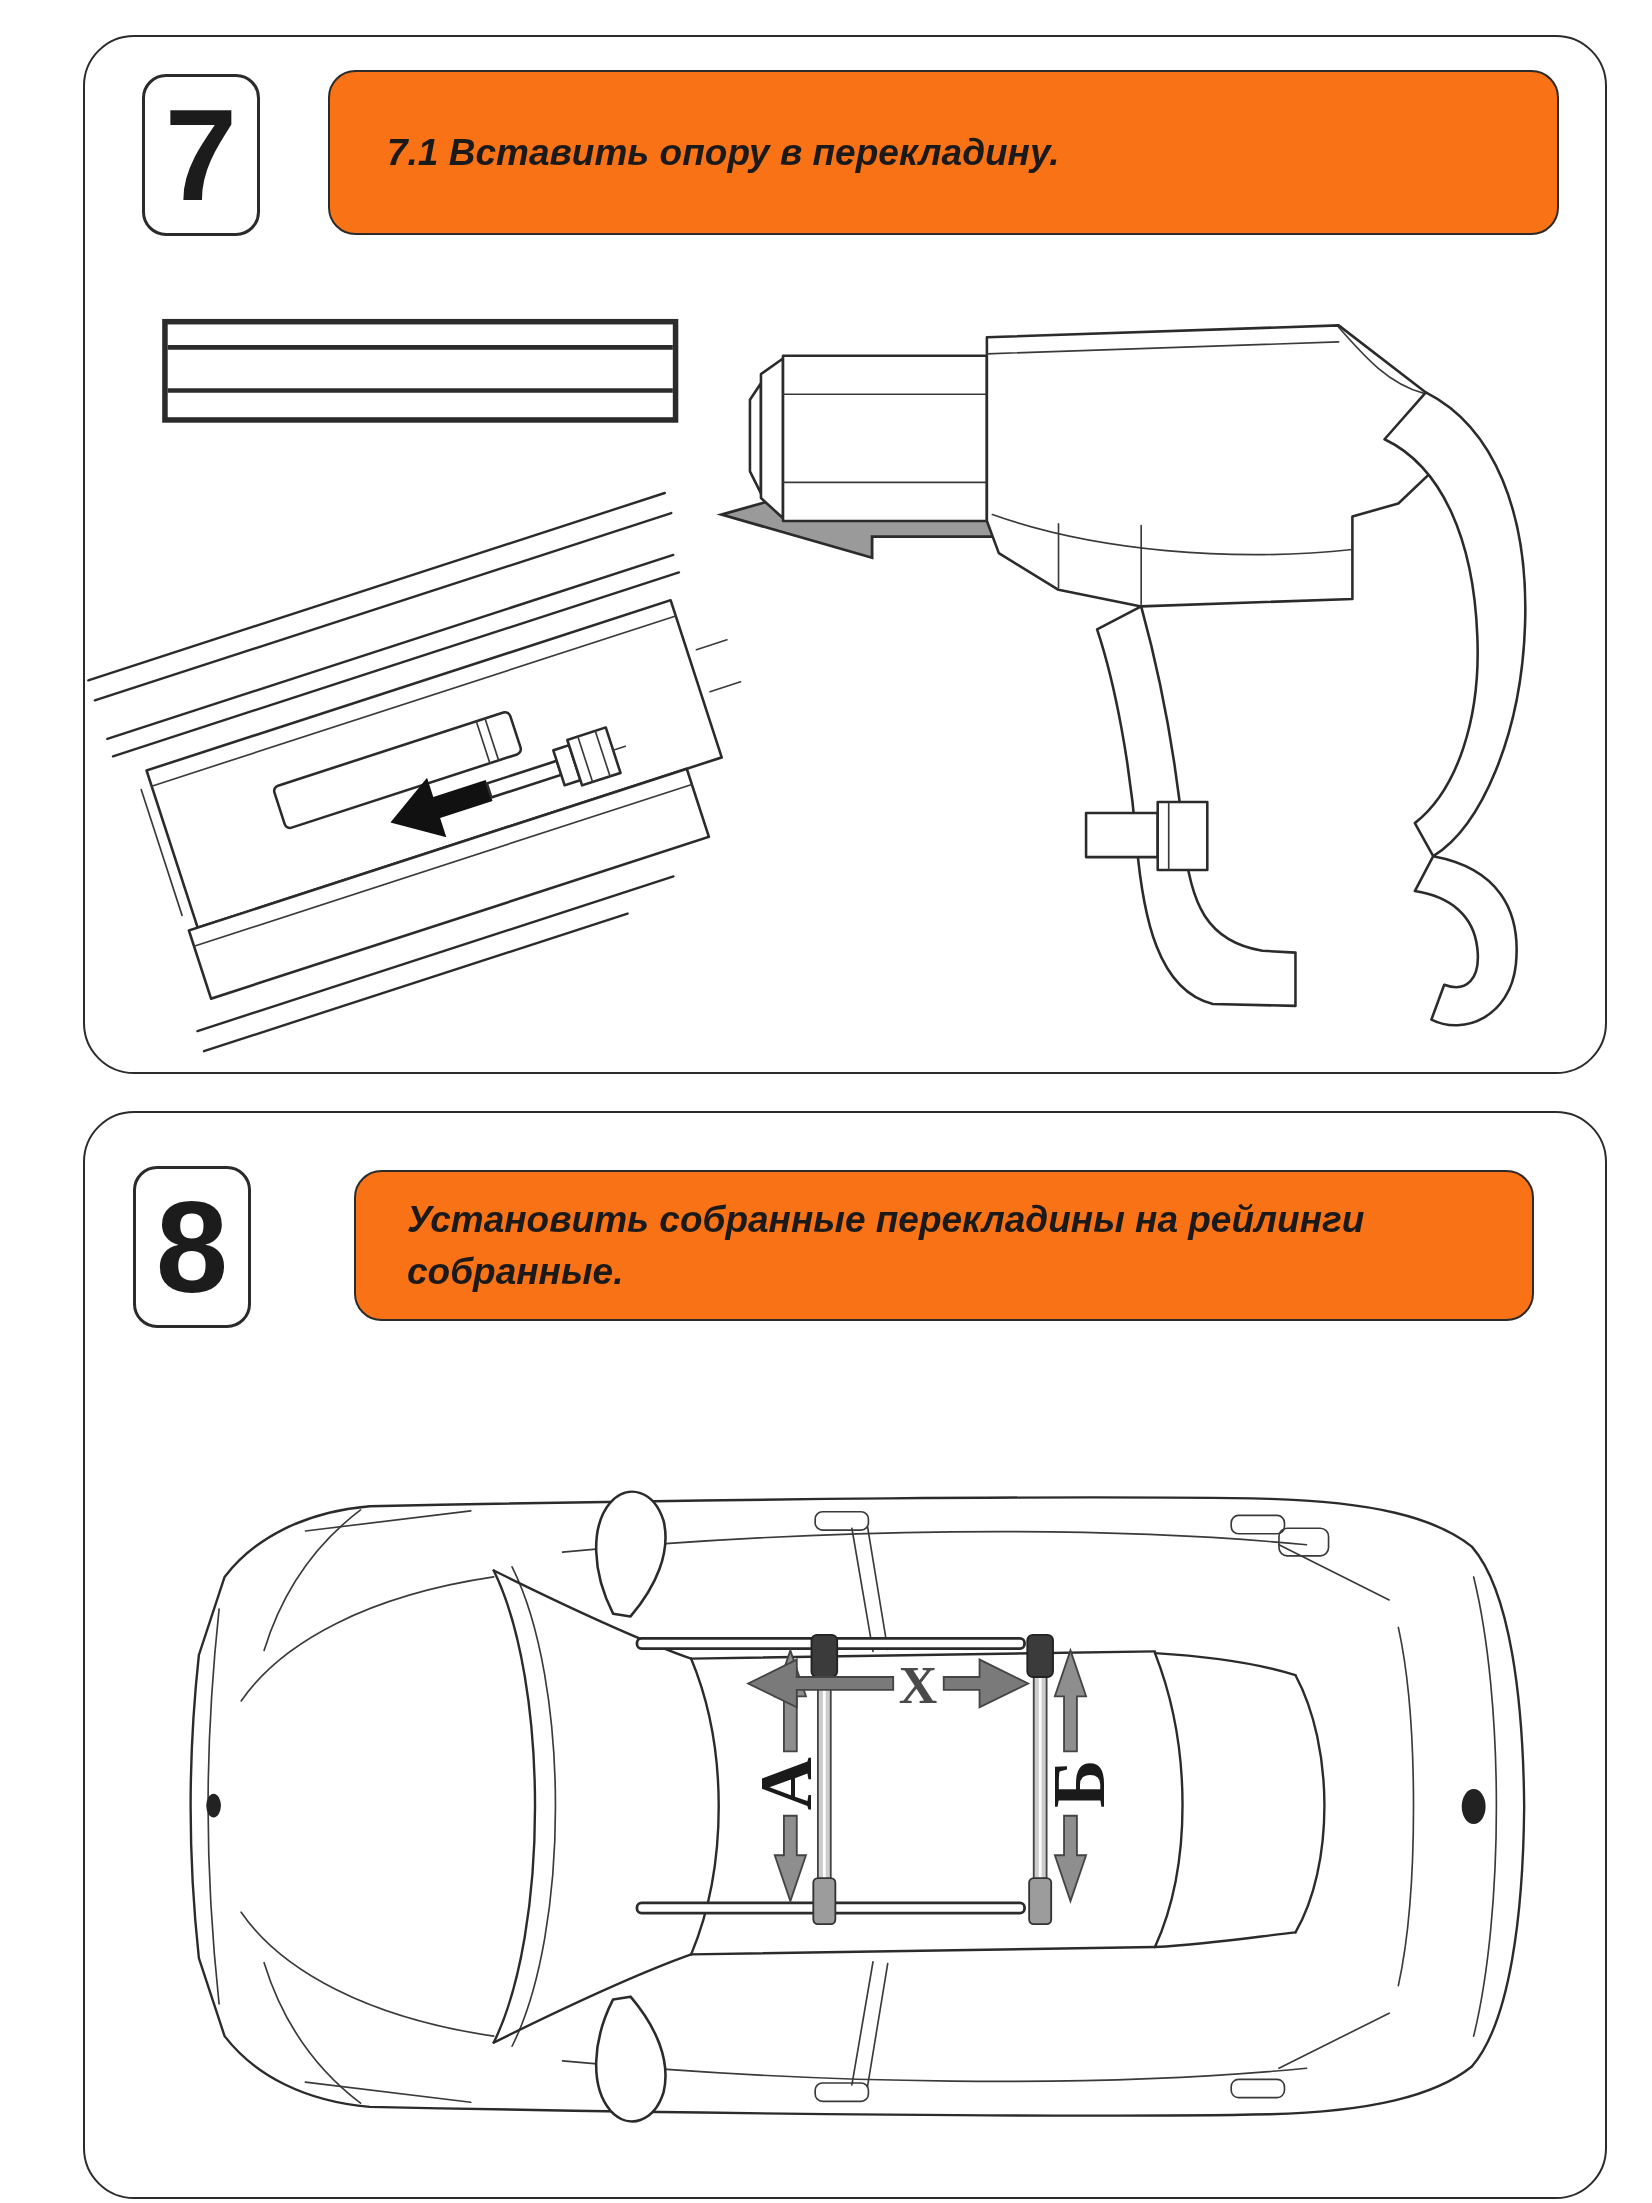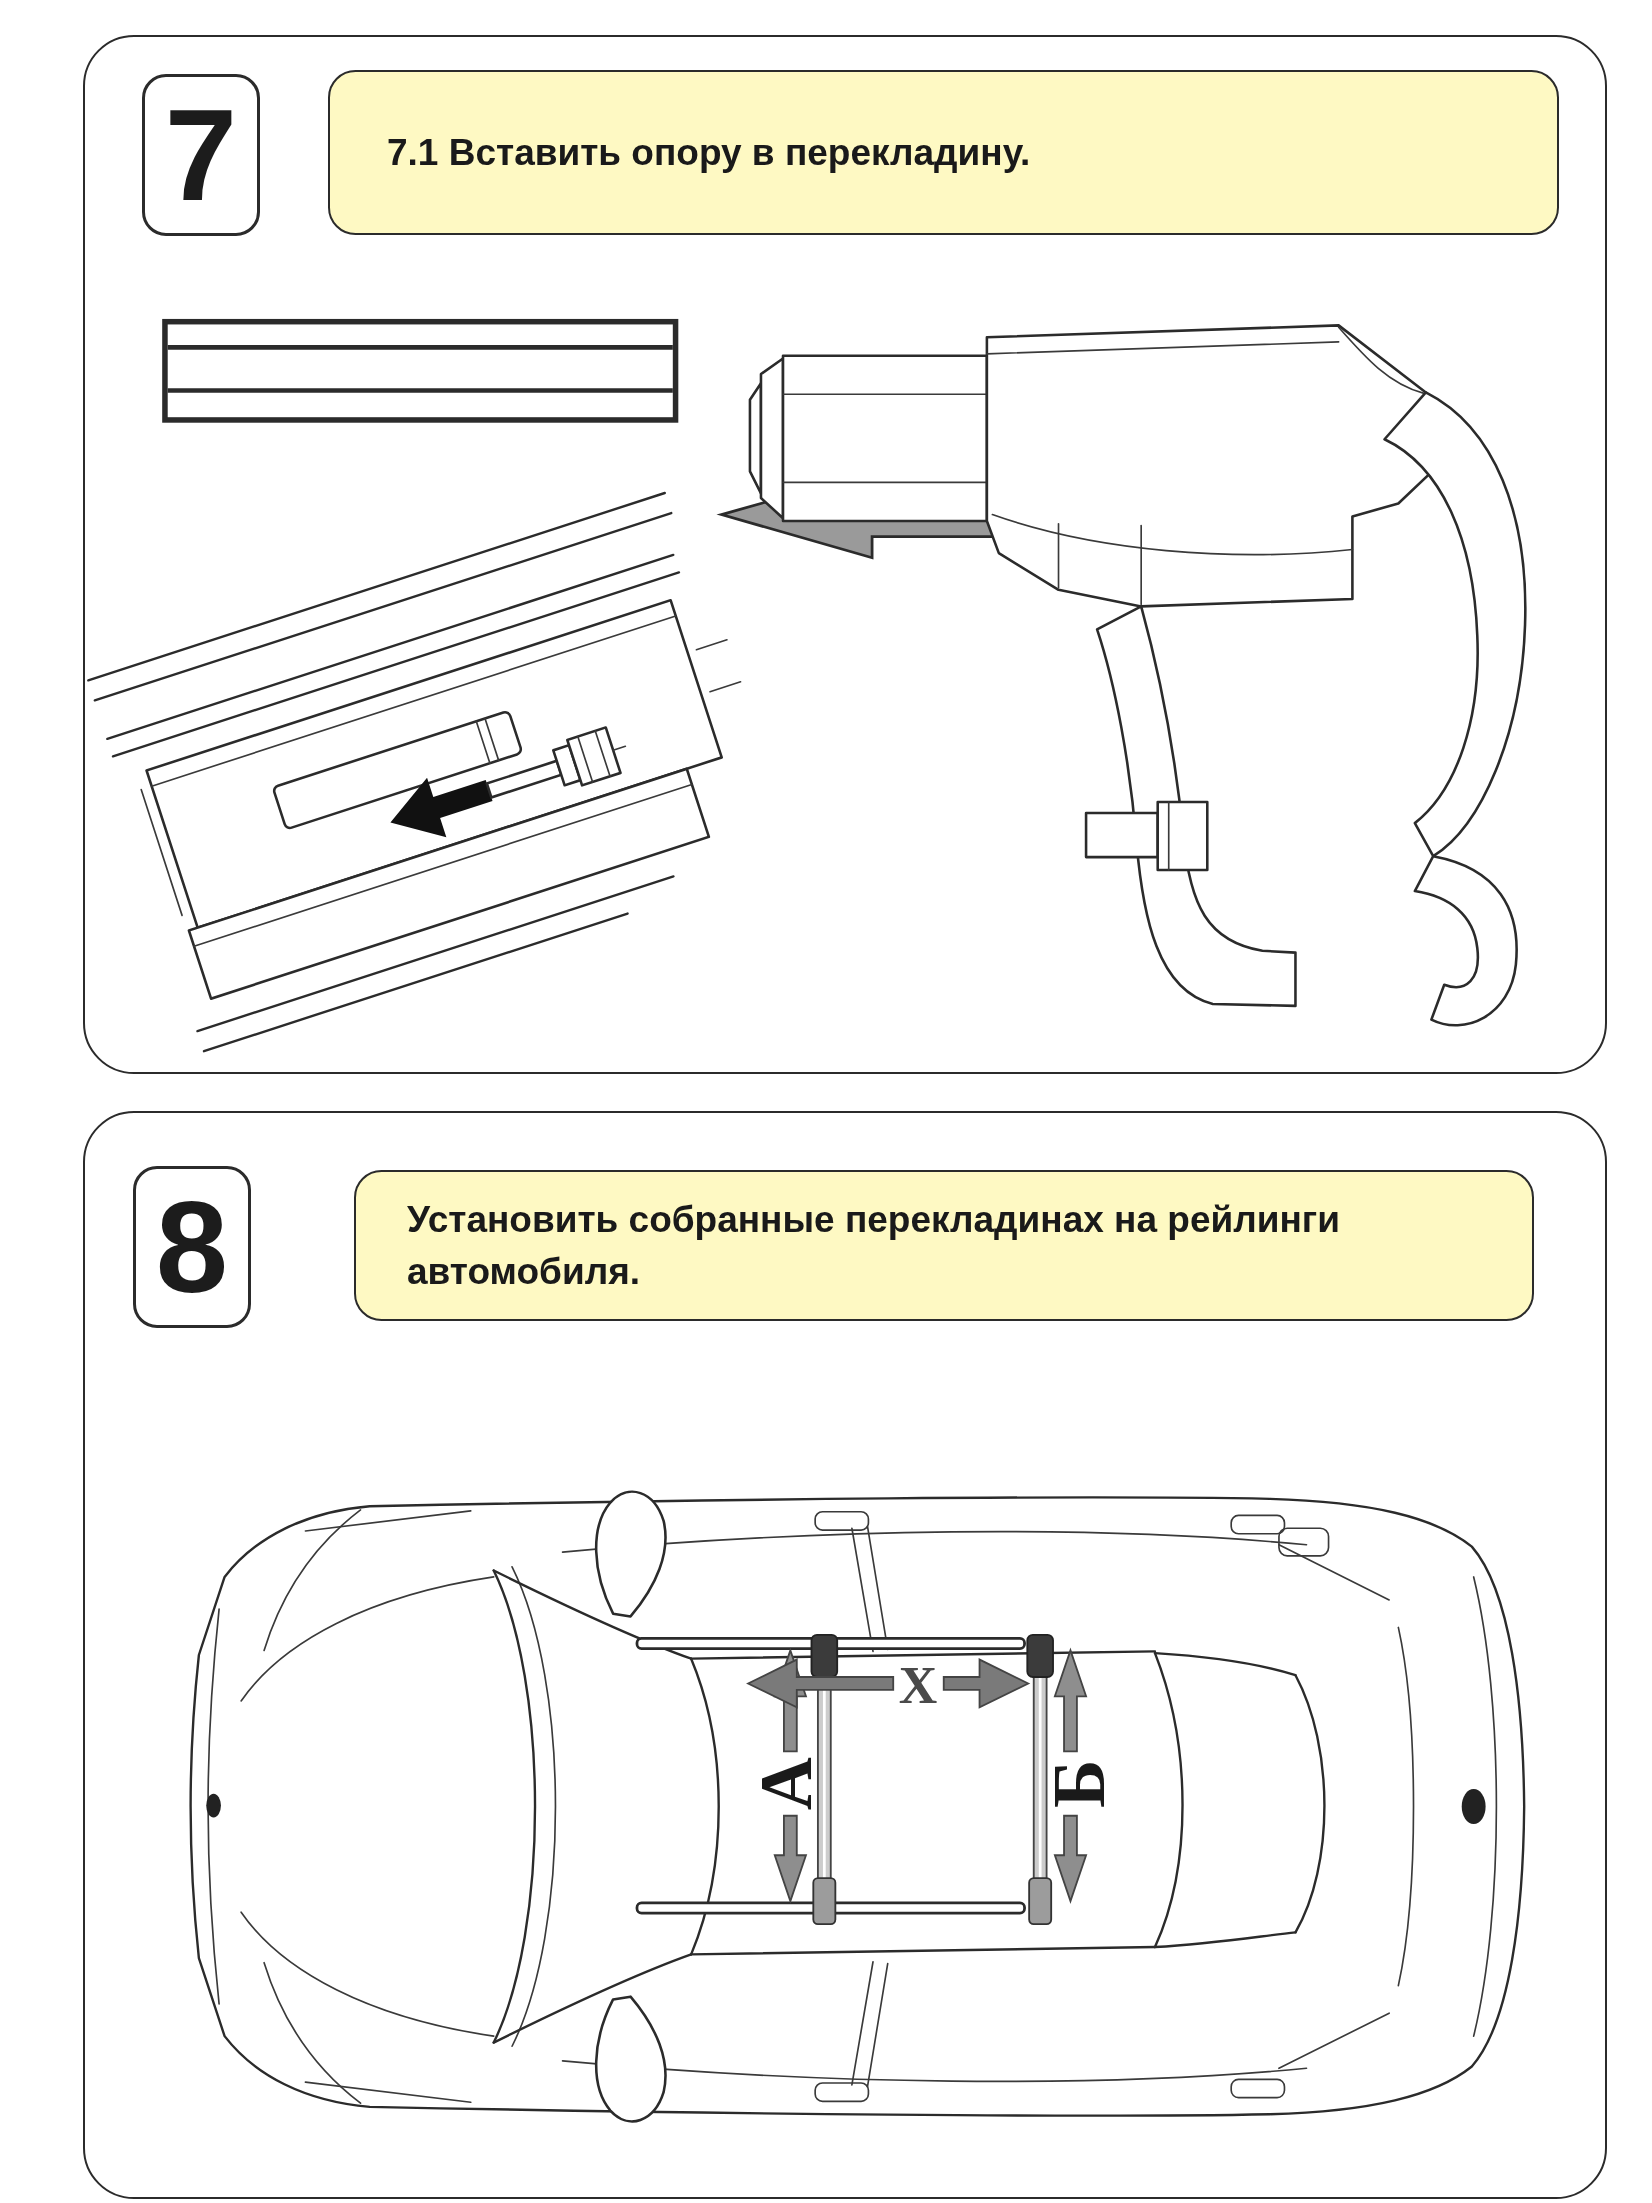--- a/index.html
+++ b/index.html
@@ -14,23 +14,23 @@
   #panel-step8{left:83px;top:1111px;width:1520px;height:1084px;}
   .panel-svg{position:absolute;left:0;top:0;pointer-events:none;}
   .step-badge{
     position:absolute;border:3.7px solid #2b2b2b;border-radius:24px;background:#fff;
     display:flex;align-items:center;justify-content:center;
     font-weight:700;font-size:130px;line-height:1;color:#1c1c1c;z-index:3;
   }
   #badge7{left:57px;top:37px;width:112px;height:156px;}
   #badge8{left:48px;top:53px;width:112px;height:156px;}
   .instruction-box{
-    position:absolute;border:2.8px solid #2b2b2b;border-radius:27.5px;background:#fef9c3;
+    position:absolute;border:2.8px solid #2b2b2b;border-radius:27.5px;background:#f97316;
     display:flex;flex-direction:column;justify-content:center;
-    font-weight:700;font-size:37px;line-height:1.38;z-index:3;
+    font-weight:700;font-size:37px;line-height:1.38;z-index:3;font-style:italic;
   }
   #instr7{left:243px;top:33px;width:1231px;height:165px;padding:0 37px 0 57px;box-sizing:border-box;}
   #instr8{left:269px;top:57px;width:1180px;height:151px;padding:0 156px 0 51px;box-sizing:border-box;}
   svg text.dim-letter{
     font-family:"Liberation Serif",serif;font-weight:700;font-size:80px;fill:#1a1a1a;
   }
   svg text.dim-x{
     font-family:"Liberation Serif",serif;font-weight:700;font-size:58px;fill:#4a4a4a;
   }
   .lineart{fill:none;stroke:#2b2b2b;stroke-width:2.6;stroke-linejoin:round;stroke-linecap:round;}
@@ -110,21 +110,21 @@
   </svg>
 </div>
 
 <div class="panel" id="panel-step8">
 
   <div class="step-badge" id="badge8">
     <span>8</span>
   </div>
 
   <div class="instruction-box" id="instr8">
-    <div>Установить собранные перекладинах на рейлинги автомобиля.</div>
+    <div>Установить собранные перекладины на рейлинги собранные.</div>
   </div>
 
   <svg class="panel-svg" width="1520" height="1084" viewBox="0 0 1655 1180">
 
     <g>
       <path class="lineart" stroke-width="3.6" fill="#fff" d="M310,428 C700,420 1100,416 1290,420 C1400,423 1470,440 1510,472
            C1552,520 1566,640 1567,755 C1566,870 1552,990 1510,1038
            C1470,1070 1400,1087 1290,1090 C1100,1094 700,1090 310,1082
            C240,1076 185,1048 152,1005 L124,920 C112,810 112,700 124,590
            L152,505 C185,462 240,434 310,428 Z"></path>

